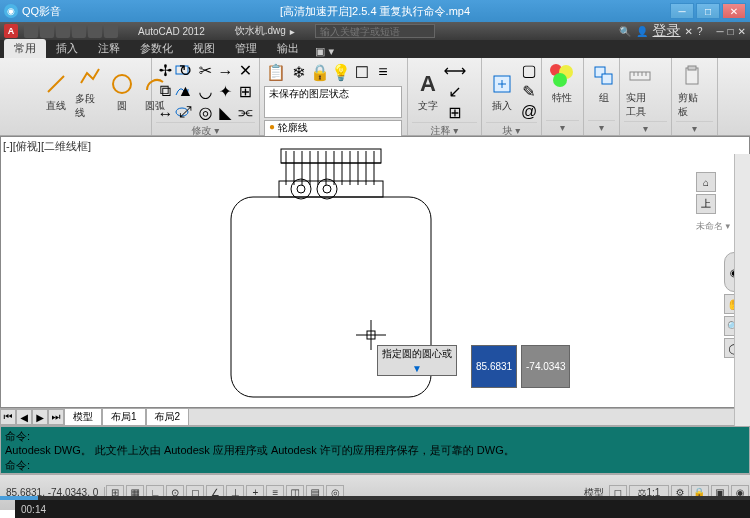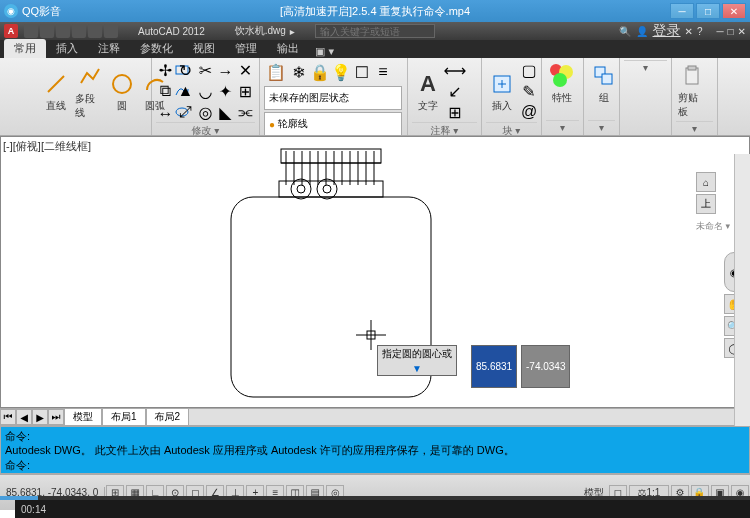--- a/index.html
+++ b/index.html
@@ -34,21 +34,21 @@
     
     
     .ribbon { height: 78px; background: linear-gradient(#f0f0f0, #d8d8d8); border-bottom: 1px solid #aaa; display: flex; }
     .ribbon-panel { border-right: 1px solid #bbb; padding: 2px 4px; display: flex; flex-direction: column; justify-content: space-between; }
     .ribbon-panel-title { font-size: 10px; color: #666; text-align: center; border-top: 1px solid #ccc; padding-top: 1px; }
     .panel-row { display: flex; gap: 1px; align-items: center; }
     .big-btn { width: 32px; display: flex; flex-direction: column; align-items: center; gap: 1px; cursor: pointer; padding: 2px; }
     .big-btn-icon { width: 28px; height: 28px; display: flex; align-items: center; justify-content: center; }
     .big-btn-label { font-size: 10px; color: #333; }
     .small-btn { width: 20px; height: 20px; display: flex; align-items: center; justify-content: center; cursor: pointer; }
-    .dropdown-field { height: 24px; background: #fff; border: 1px solid #aaa; font-size: 10px; padding: 0 4px; display: flex; align-items: center; }
+    .dropdown-field { height: 32px; background: #fff; border: 1px solid #aaa; font-size: 10px; padding: 0 4px; display: flex; }
     
     svg { display: block; }
     
     
     .drawing-area { background: #fff; height: 272px; position: relative; border: 1px solid #888; }
     .viewport-label { position: absolute; top: 2px; left: 2px; font-size: 11px; color: #333; }
     
     .drawing-svg { position: absolute; top: 0; left: 0; }
     
     .tooltip-box { position: absolute; background: #fff; border: 1px solid #666; font-size: 10px; padding: 1px 4px; display: flex; align-items: center; gap: 2px; flex-direction: column; }
@@ -57,21 +57,21 @@
     
     
     .scrollbar-v { position: absolute; right: 0; top: 132px; width: 16px; height: 272px; background: #e8e8e8; border-left: 1px solid #bbb; }
     
     
     .model-tabs { height: 18px; background: #e0e0e0; border-top: 1px solid #aaa; border-bottom: 1px solid #aaa; display: flex; align-items: center; font-size: 10px; }
     .model-tabs .nav-btn { width: 16px; height: 16px; display: flex; align-items: center; justify-content: center; border: 1px solid #aaa; cursor: pointer; }
     .model-tabs .tab { padding: 1px 8px; border: 1px solid #aaa; background: #fff; cursor: pointer; }
     
     
-    .command-area { height: 48px; background: #0ea5e9; border: 1px solid #aaa; font-size: 11px; padding: 2px 4px; line-height: 1.3; overflow: hidden; }
+    .command-area { height: 48px; background: #0f766e; border: 1px solid #aaa; font-size: 11px; padding: 2px 4px; line-height: 1.3; overflow: hidden; }
     .command-area .cmd-line { white-space: nowrap; }
     
     
     .status-bar { height: 36px; background: linear-gradient(#e0e0e0, #c8c8c8); border-top: 1px solid #aaa; display: flex; align-items: center; font-size: 10px; color: #333; }
     .status-bar .coords { padding: 0 6px; border-right: 1px solid #aaa; }
     .status-bar .status-btn { width: 18px; height: 16px; border: 1px solid #aaa; margin: 0 1px; display: flex; align-items: center; justify-content: center; background: #d8d8d8; cursor: pointer; }
     .status-bar .spacer { flex: 1; }
     
     
     .progress-bar { position: absolute; bottom: 18px; left: 0; right: 0; height: 4px; background: #333; }
@@ -301,20 +301,32 @@
               <rect x="3" y="3" width="10" height="10" stroke="#06c" fill="#def"></rect>
               <rect x="10" y="10" width="10" height="10" stroke="#06c" fill="#def"></rect>
             </svg>
           </div>
         <span class="big-btn-label">组</span>
       </div>
       <div class="ribbon-panel-title">▾</div>
     </div>
 
     <div class="ribbon-panel" style="width:52px;">
+      <div class="big-btn">
+        <div class="big-btn-icon">
+            <svg width="24" height="24">
+              <rect x="2" y="8" width="20" height="8" stroke="#888" fill="#eee"></rect>
+              <line x1="6" y1="8" x2="6" y2="12" stroke="#888"></line>
+              <line x1="10" y1="8" x2="10" y2="12" stroke="#888"></line>
+              <line x1="14" y1="8" x2="14" y2="12" stroke="#888"></line>
+              <line x1="18" y1="8" x2="18" y2="12" stroke="#888"></line>
+            </svg>
+          </div>
+        <span class="big-btn-label">实用工具</span>
+      </div>
       <div class="ribbon-panel-title">▾</div>
     </div>
 
     <div class="ribbon-panel" style="width:46px;">
       <div class="big-btn">
         <div class="big-btn-icon">
             <svg width="24" height="24">
               <rect x="6" y="4" width="12" height="16" stroke="#888" fill="#eee"></rect>
               <rect x="8" y="2" width="8" height="4" stroke="#888" fill="#ccc"></rect>
             </svg>

